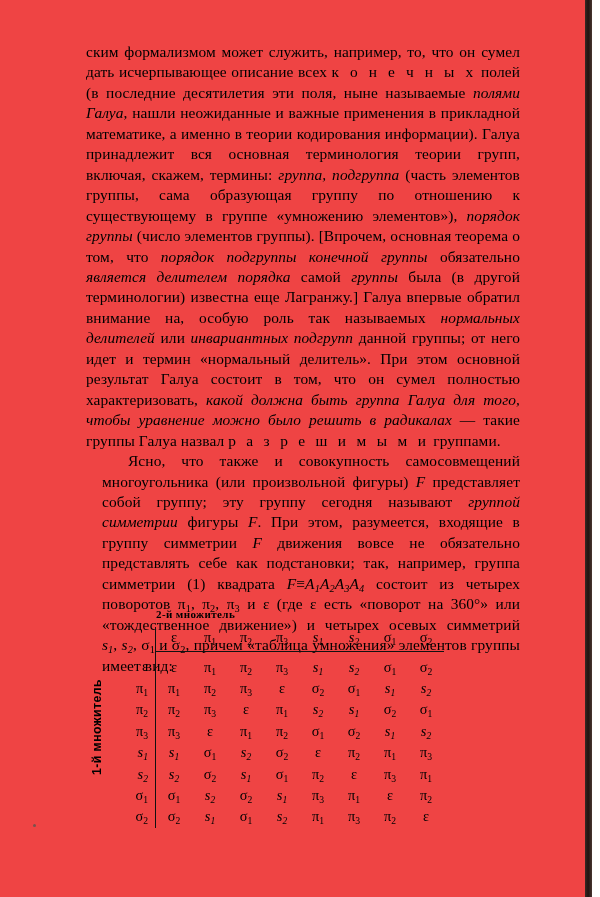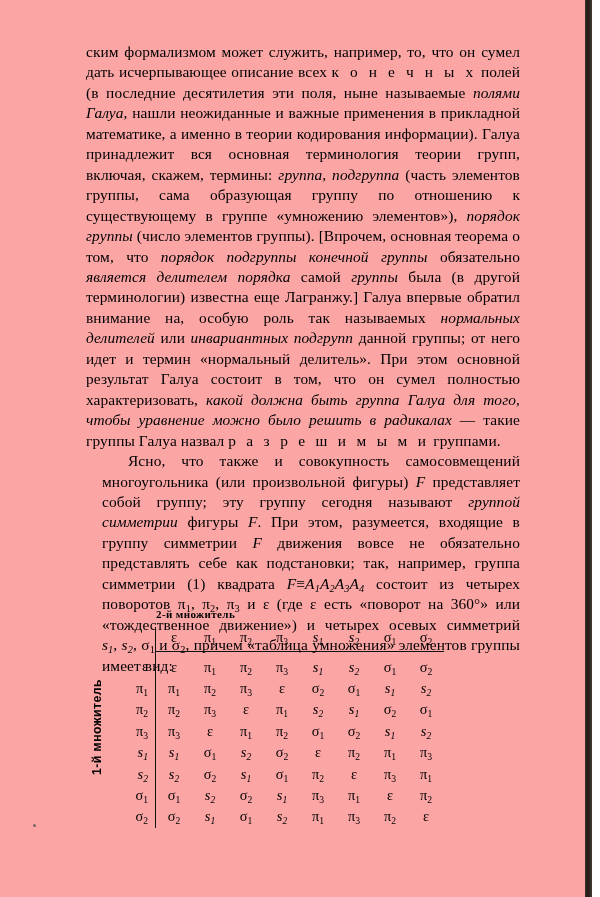--- a/index.html
+++ b/index.html
@@ -8,21 +8,21 @@
     background: #ffffff;
   }
   body {
     font-family: "Liberation Serif", "DejaVu Serif", serif;
     color: #000000;
   }
   #page {
     position: relative;
     width: 600px;
     height: 897px;
-    background: #fca5a5;
+    background: #ef4444;
     overflow: hidden;
   }
   
   #scan-edge {
     position: absolute;
     top: 0;
     right: 8px;
     width: 7px;
     height: 897px;
     background: linear-gradient(90deg, #2b2722 0%, #120f0d 45%, #3a342e 100%);

